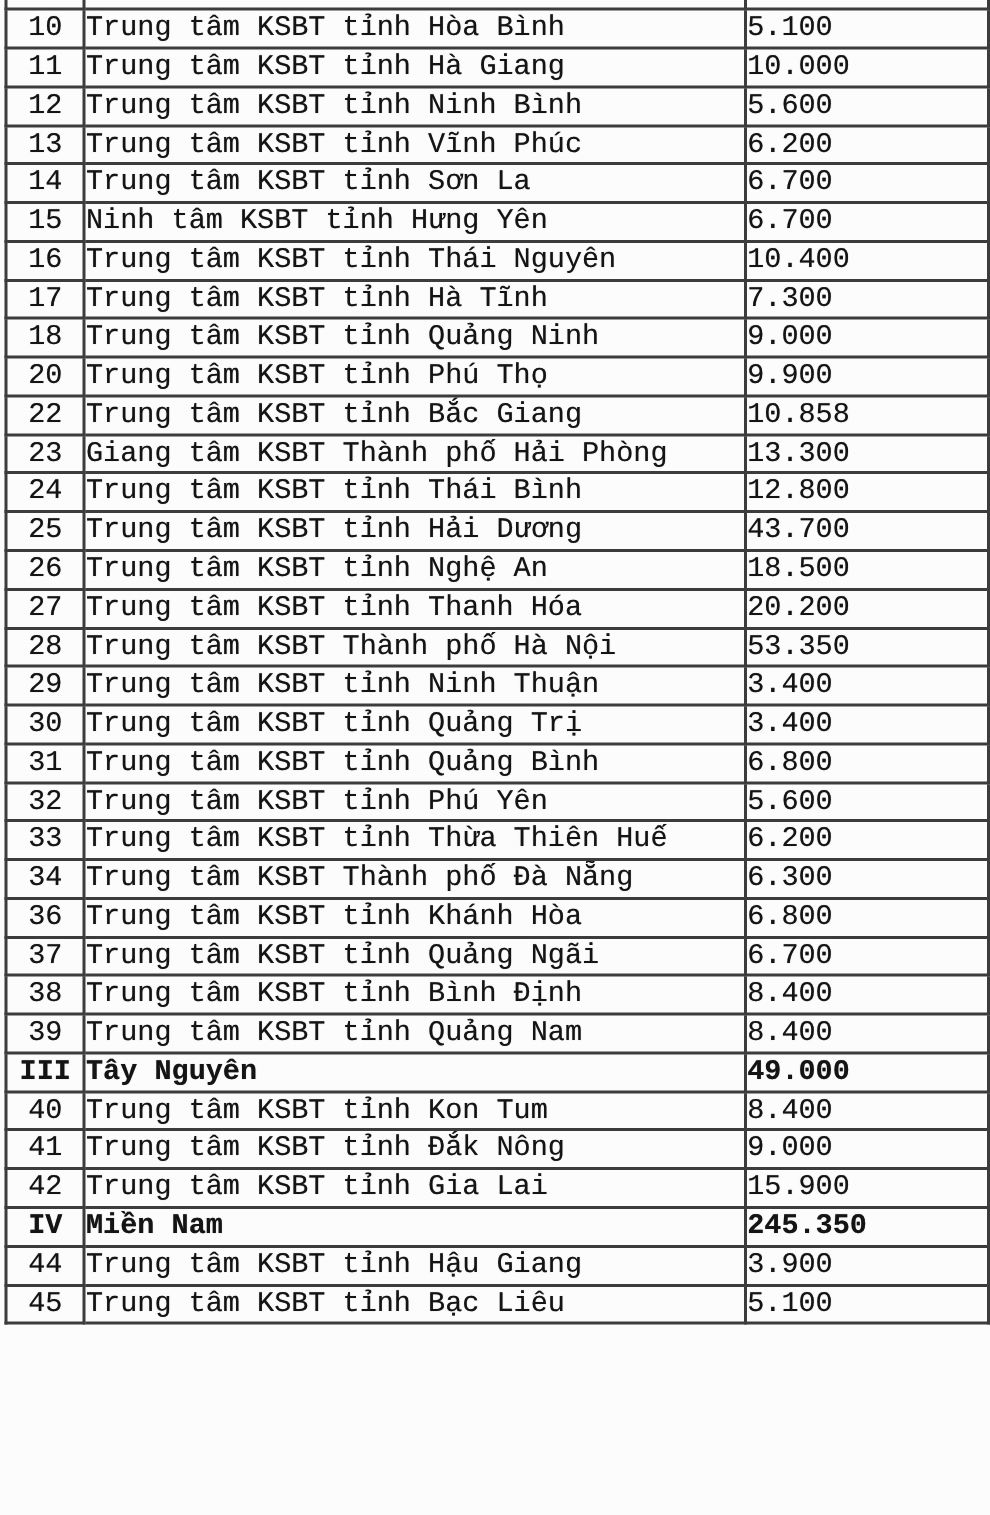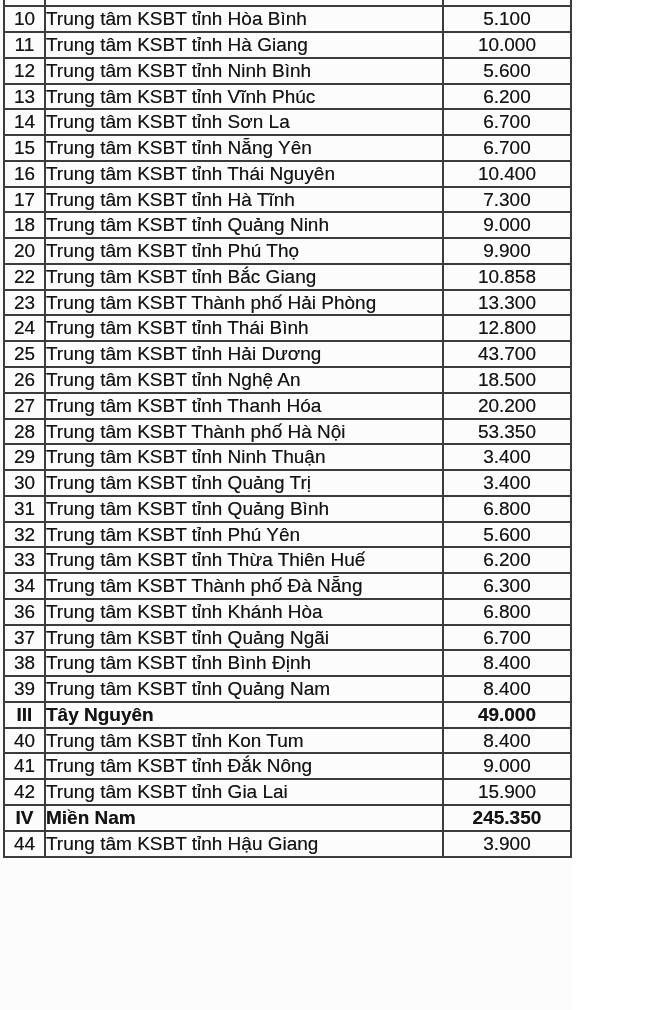--- a/index.html
+++ b/index.html
@@ -3,25 +3,25 @@
 <meta charset="utf-8">
 <style>
   html, body { margin: 0; padding: 0; }
   :root {
     --border-color: #3c3c3c;
     --text-color: #141414;
     --bg-color: #fcfcfc;
   }
   .page {
     position: relative;
-    width: 572px;
+    width: 660px;
     height: 1010px;
     background: var(--bg-color);
     overflow: hidden;
-    font-family: Liberation Sans, sans-serif;
+    font-family: Liberation Mono, monospace;
   }
   table.alloc {
     position: absolute;
     left: 3px;
     top: -18.5px;
     border-collapse: collapse;
     table-layout: fixed;
   }
   table.alloc td {
     border: 2px solid var(--border-color);
@@ -29,21 +29,21 @@
     height: 23.77px;
     font-size: 19px;
     line-height: 23.77px;
     color: var(--text-color);
     white-space: nowrap;
     overflow: hidden;
     text-shadow: 0 0 0.5px rgba(20,20,20,0.6);
   }
   td.col-no   { text-align: center; }
   td.col-name { padding-left: 9px; }
-  td.col-val  { text-align: center; padding-right: 16px; border-right: none; }
+  td.col-val  { text-align: left; padding-right: 16px; border-right: none; }
   tr.section td { font-weight: 700; }
   tr.clipped td { border-top: none; }
 </style>
 </head>
 <body>
 
 <div class="page">
   <table class="alloc">
     <colgroup>
       <col style="width:54px">
@@ -77,21 +77,21 @@
       <td class="col-name">Trung tâm KSBT tỉnh Vĩnh Phúc</td>
       <td class="col-val">6.200</td>
     </tr>
         <tr>
       <td class="col-no">14</td>
       <td class="col-name">Trung tâm KSBT tỉnh Sơn La</td>
       <td class="col-val">6.700</td>
     </tr>
         <tr>
       <td class="col-no">15</td>
-      <td class="col-name">Trung tâm KSBT tỉnh Nẵng Yên</td>
+      <td class="col-name">Ninh tâm KSBT tỉnh Hưng Yên</td>
       <td class="col-val">6.700</td>
     </tr>
         <tr>
       <td class="col-no">16</td>
       <td class="col-name">Trung tâm KSBT tỉnh Thái Nguyên</td>
       <td class="col-val">10.400</td>
     </tr>
         <tr>
       <td class="col-no">17</td>
       <td class="col-name">Trung tâm KSBT tỉnh Hà Tĩnh</td>
@@ -107,21 +107,21 @@
       <td class="col-name">Trung tâm KSBT tỉnh Phú Thọ</td>
       <td class="col-val">9.900</td>
     </tr>
         <tr>
       <td class="col-no">22</td>
       <td class="col-name">Trung tâm KSBT tỉnh Bắc Giang</td>
       <td class="col-val">10.858</td>
     </tr>
         <tr>
       <td class="col-no">23</td>
-      <td class="col-name">Trung tâm KSBT Thành phố Hải Phòng</td>
+      <td class="col-name">Giang tâm KSBT Thành phố Hải Phòng</td>
       <td class="col-val">13.300</td>
     </tr>
         <tr>
       <td class="col-no">24</td>
       <td class="col-name">Trung tâm KSBT tỉnh Thái Bình</td>
       <td class="col-val">12.800</td>
     </tr>
         <tr>
       <td class="col-no">25</td>
       <td class="col-name">Trung tâm KSBT tỉnh Hải Dương</td>
@@ -215,16 +215,21 @@
         <tr class="section">
       <td class="col-no">IV</td>
       <td class="col-name">Miền Nam</td>
       <td class="col-val">245.350</td>
     </tr>
         <tr>
       <td class="col-no">44</td>
       <td class="col-name">Trung tâm KSBT tỉnh Hậu Giang</td>
       <td class="col-val">3.900</td>
     </tr>
+        <tr>
+      <td class="col-no">45</td>
+      <td class="col-name">Trung tâm KSBT tỉnh Bạc Liêu</td>
+      <td class="col-val">5.100</td>
+    </tr>
       </tbody>
   </table>
 
 </div>
 
 </body></html>

